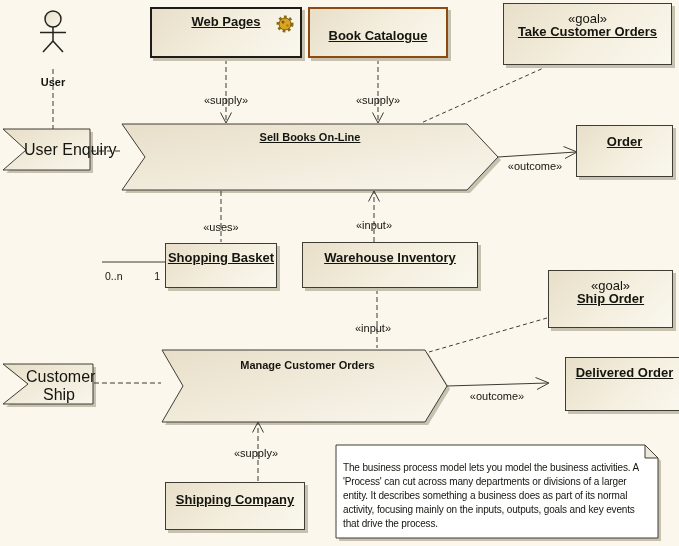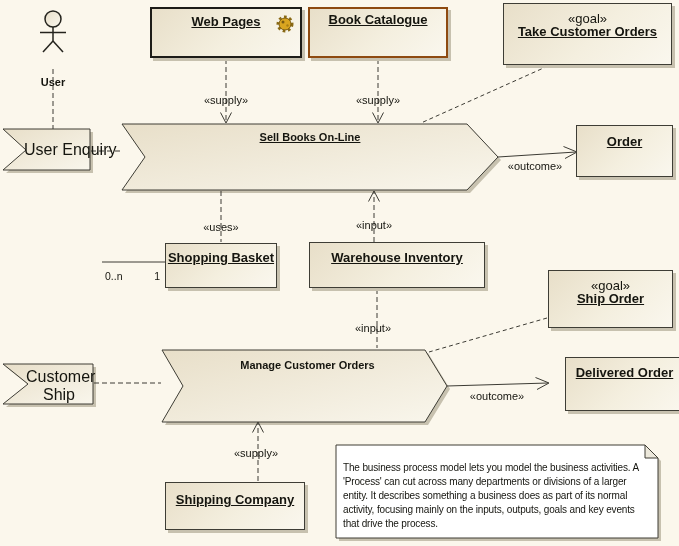--- a/index.html
+++ b/index.html
@@ -132,39 +132,39 @@
     <span class="gearwrap">
       <svg width="20" height="20" viewBox="0 0 20 20">
         <circle cx="10" cy="10" r="7" fill="none" stroke="#8a6a15" stroke-width="3" stroke-dasharray="2.6 2.7"></circle>
         <circle cx="10" cy="10" r="6" fill="#d9a520" stroke="#7a5a10" stroke-width="1"></circle>
         <circle cx="8" cy="8" r="1.5" fill="#7a5a10"></circle>
         <circle cx="12.5" cy="11.5" r="1.2" fill="#a87f12"></circle>
       </svg>
     </span>
   </div>
 
-  <div class="box brownborder" style="left:308px;top:7px;width:140px;height:51px;padding-top:4px;">
+  <div class="box brownborder" style="left:308px;top:7px;width:140px;height:51px;padding-top:20px;">
     <div class="bname">Book Catalogue</div>
   </div>
 
   <div class="box" style="left:503px;top:3px;width:169px;height:62px;padding-top:8px;">
     <div class="stereo">«goal»</div>
     <div class="bname">Take Customer Orders</div>
   </div>
 
   <div class="box" style="left:576px;top:125px;width:97px;height:52px;padding-top:9px;">
     <div class="bname">Order</div>
   </div>
 
 
   <div class="box" style="left:165px;top:243px;width:112px;height:45px;padding-top:7px;">
     <div class="bname">Shopping Basket</div>
   </div>
 
-  <div class="box" style="left:302px;top:242px;width:176px;height:46px;padding-top:8px;margin-left:7px;">
+  <div class="box" style="left:302px;top:242px;width:176px;height:46px;padding-top:8px;">
     <div class="bname">Warehouse Inventory</div>
   </div>
 
   <div class="box" style="left:548px;top:270px;width:125px;height:58px;padding-top:8px;">
     <div class="stereo">«goal»</div>
     <div class="bname">Ship Order</div>
   </div>
 
   <div class="box" style="left:565px;top:357px;width:119px;height:54px;padding-top:8px;">
     <div class="bname">Delivered Order</div>

